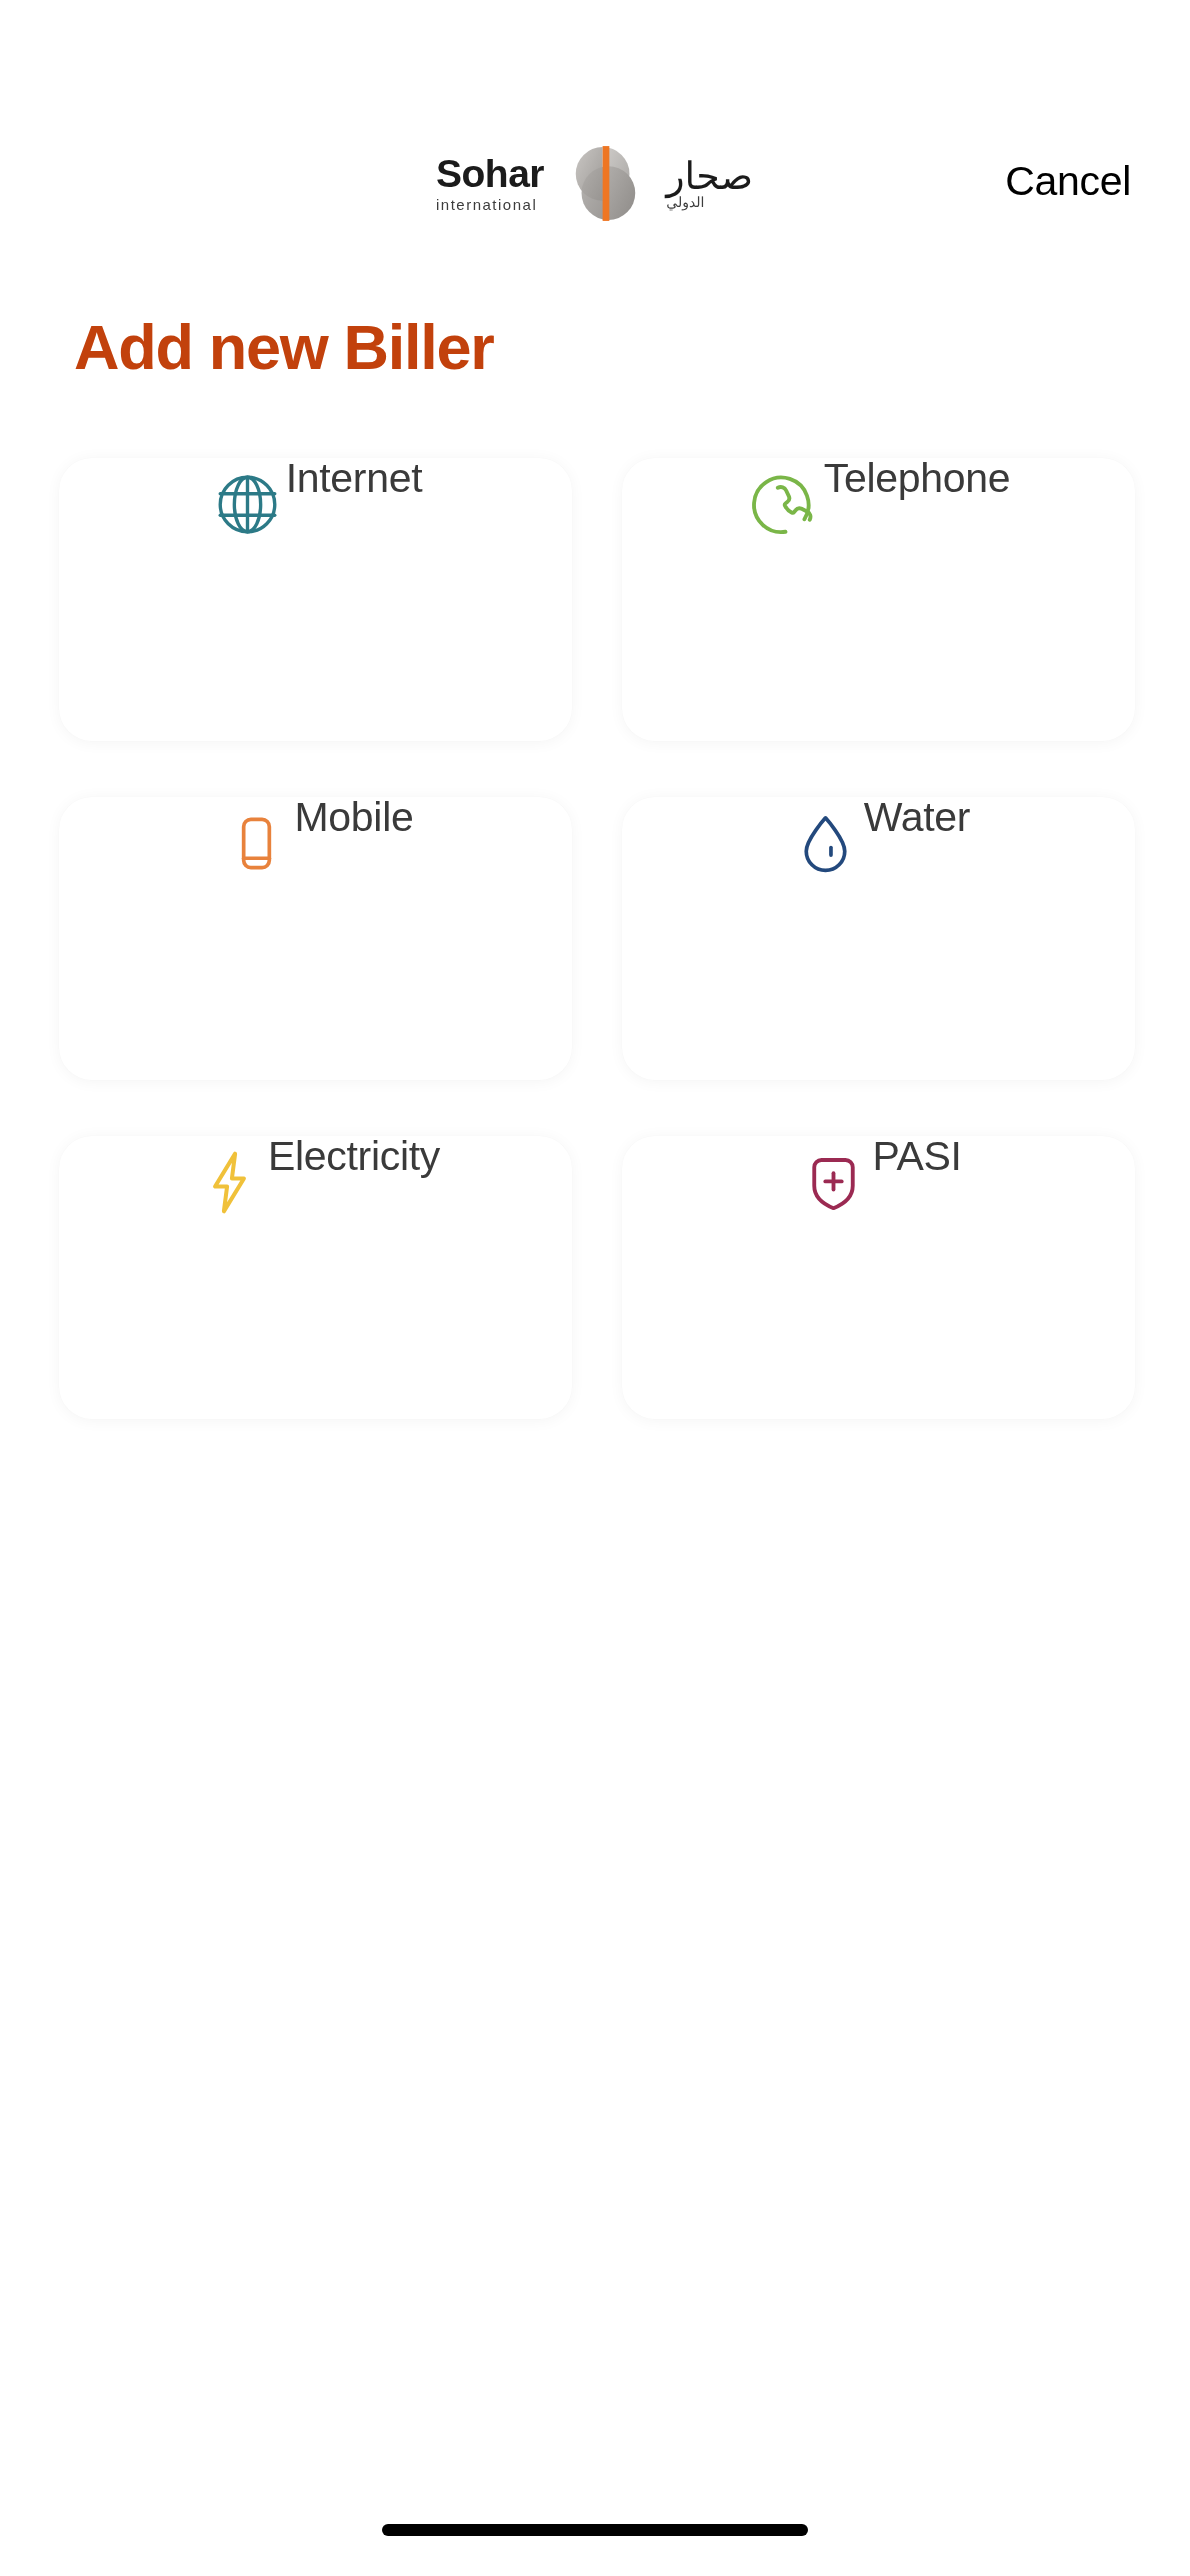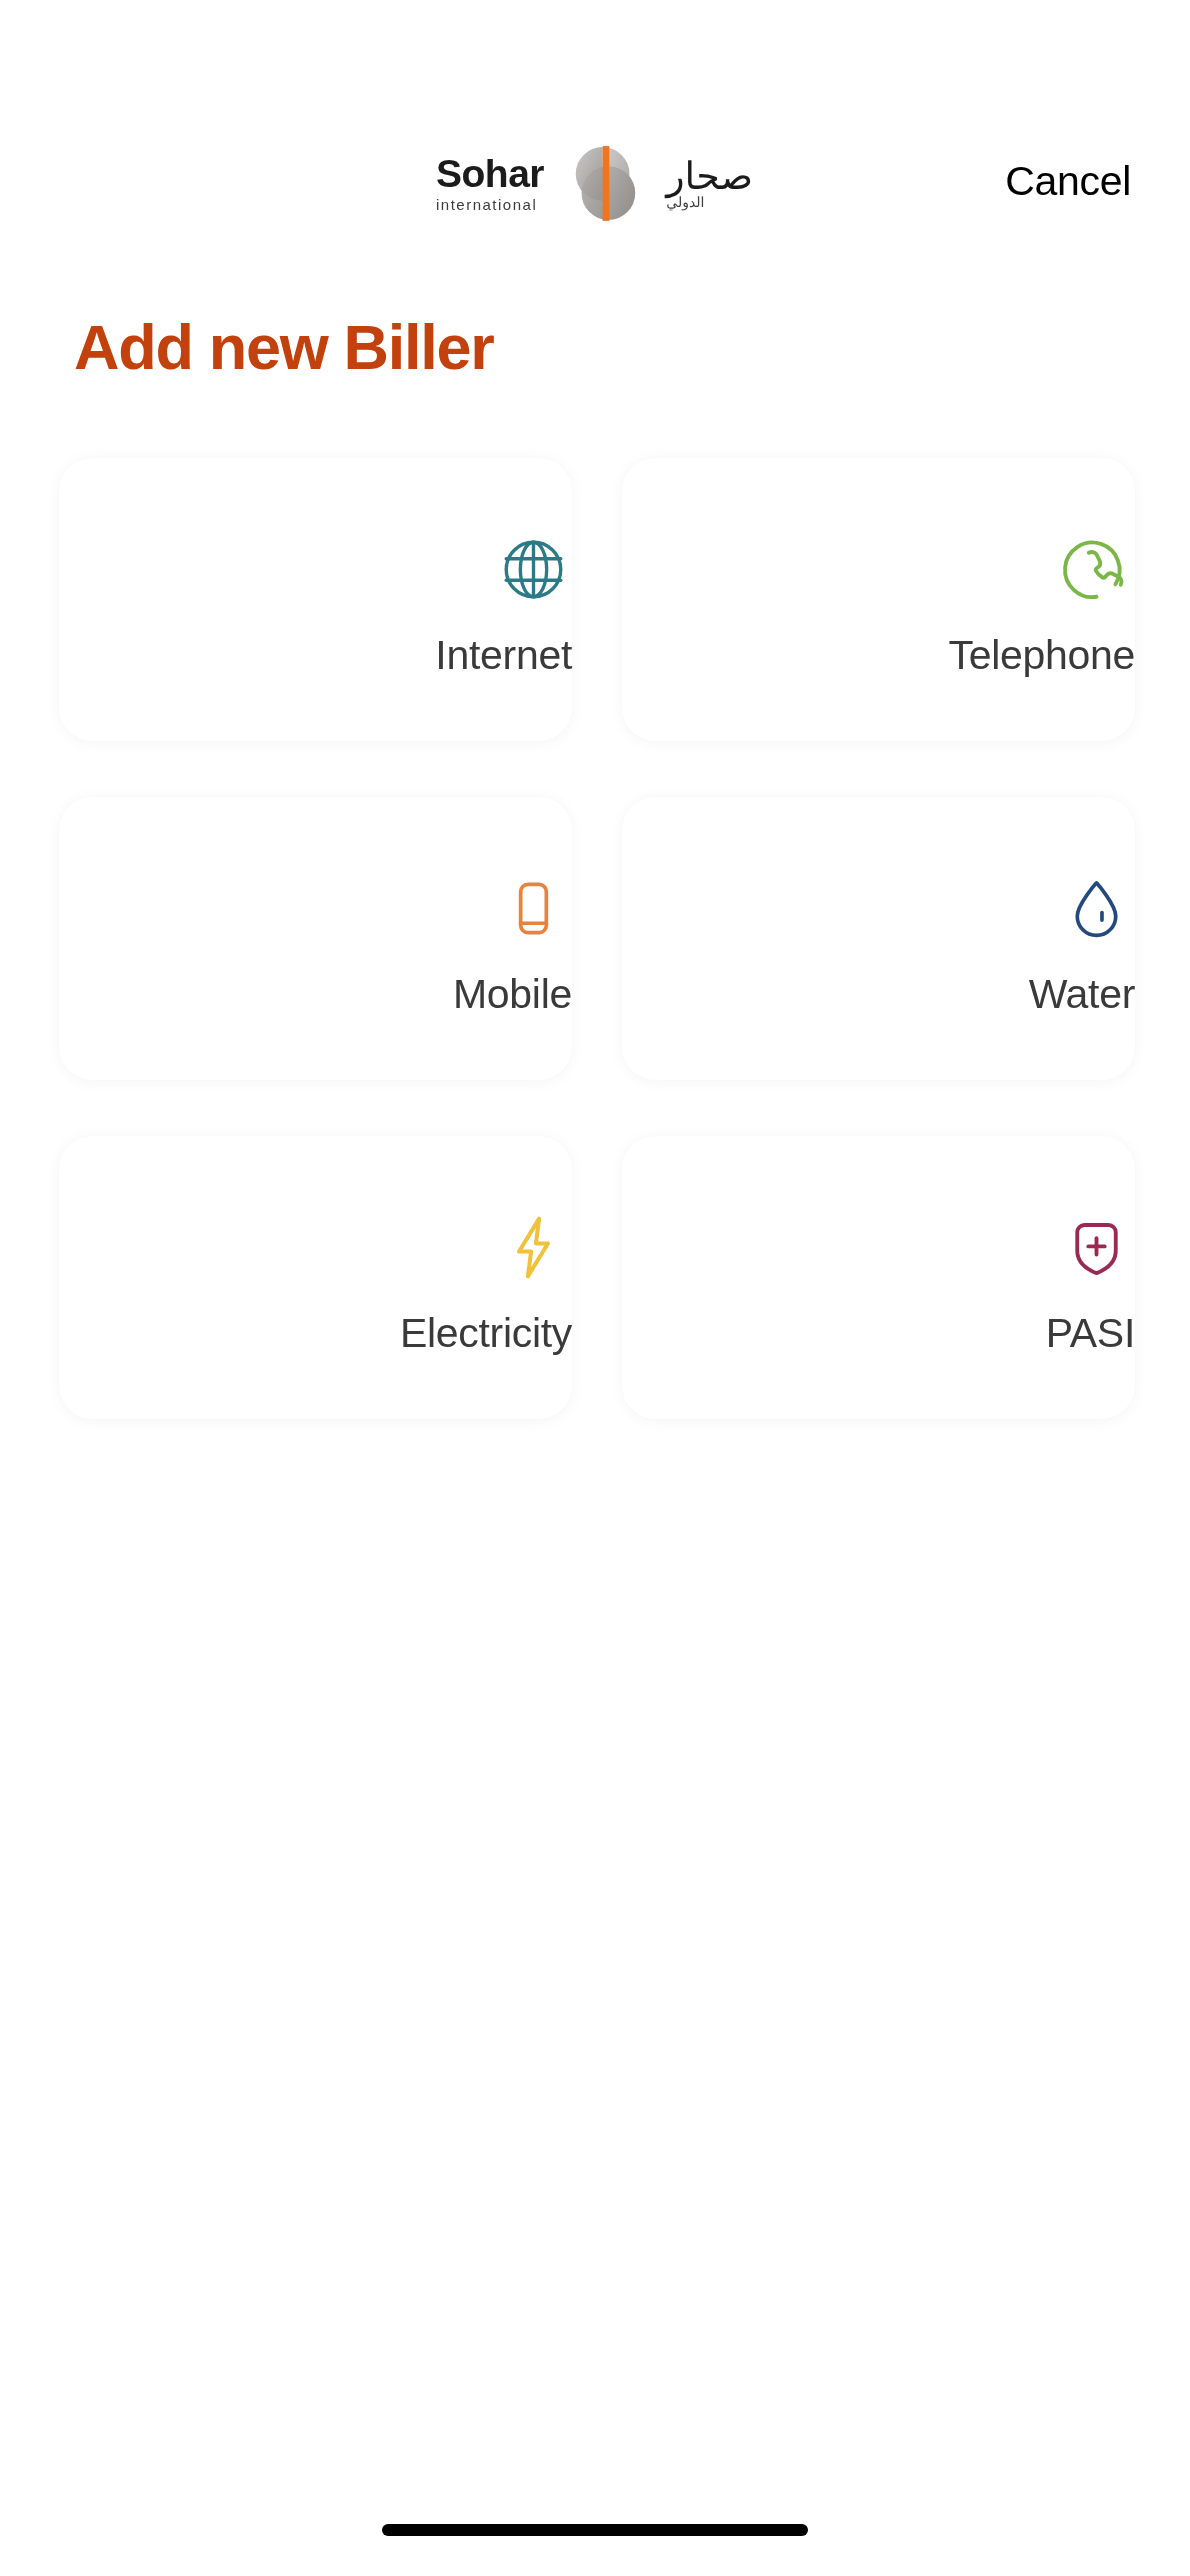--- a/index.html
+++ b/index.html
@@ -114,22 +114,21 @@
     column-gap:50px;
     row-gap:56px;
   }
   .biller-card {
     position:relative;
     height:283px;
     background:#ffffff;
     border-radius:33px;
     box-shadow:0 1.9px 15.3px rgba(0,0,0,0.045), 0 0 0 0.5px rgba(0,0,0,0.012);
     display:flex;
-    flex-direction:column;
-    align-items:flex-end;
+    align-items:flex-start;
     justify-content:center;
     cursor:pointer;
   }
   .biller-icon {
     height:92px;
     display:flex;
     align-items:center;
     justify-content:center;
     margin-bottom:19px;
   }

